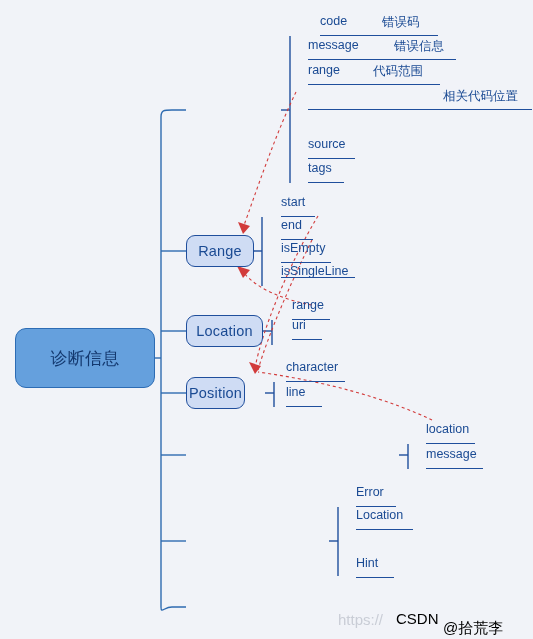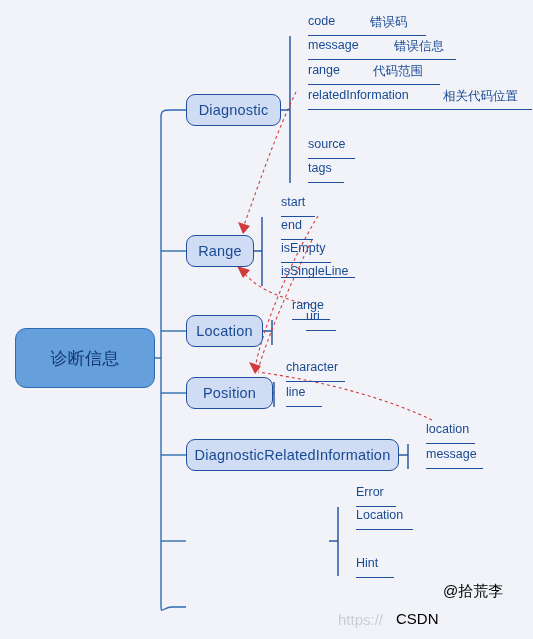--- a/index.html
+++ b/index.html
@@ -102,59 +102,52 @@
       <polygon points="243,278 237,266 250,270"></polygon>
       <polygon points="255,374 249,362 261,366"></polygon>
       <polygon points="247,342 242,330 254,334"></polygon>
     </g>
   </svg>
 
   <div class="node root" style="left:15px;top:328px;width:140px;height:60px;">
     <span>诊断信息</span>
   </div>
 
-  <div class="node" style="left:186px;top:94px;width:95px;height:32px;">
-    <span>Diagnostic</span>
-  </div>
 
   <div class="node" style="left:186px;top:235px;width:68px;height:32px;">
     <span>Range</span>
   </div>
 
   <div class="node" style="left:186px;top:315px;width:77px;height:32px;">
     <span>Location</span>
   </div>
 
-  <div class="node" style="left:186px;top:377px;width:87px;height:32px;">
+  <div class="node" style="left:186px;top:377px;width:59px;height:32px;">
     <span>Position</span>
   </div>
 
-  <div class="node" style="left:186px;top:439px;width:213px;height:32px;">
-    <span>DiagnosticRelatedInformation</span>
-  </div>
-
-
-
-  <div class="leaf" style="left:308px;top:14px;width:118px;height:22px;">
+
+
+
+  <div class="leaf" style="left:320px;top:14px;width:118px;height:22px;">
     <span class="lbl">code</span>
     <span class="cn" style="left:62px;">错误码</span>
     <span class="ul" style="width:118px;"></span>
   </div>
   <div class="leaf" style="left:308px;top:38px;width:148px;height:22px;">
     <span class="lbl">message</span>
     <span class="cn" style="left:86px;">错误信息</span>
     <span class="ul" style="width:148px;"></span>
   </div>
   <div class="leaf" style="left:308px;top:63px;width:132px;height:22px;">
     <span class="lbl">range</span>
     <span class="cn" style="left:65px;">代码范围</span>
     <span class="ul" style="width:132px;"></span>
   </div>
   <div class="leaf" style="left:308px;top:88px;width:224px;height:22px;">
-    <span class="lbl">relatedInformation</span>
     <span class="cn" style="left:135px;">相关代码位置</span>
     <span class="ul" style="width:224px;"></span>
   </div>
   <div class="leaf" style="left:308px;top:137px;width:47px;height:22px;">
     <span class="lbl">source</span>
     <span class="ul" style="width:47px;"></span>
   </div>
   <div class="leaf" style="left:308px;top:161px;width:36px;height:22px;">
     <span class="lbl">tags</span>
     <span class="ul" style="width:36px;"></span>
@@ -174,21 +167,21 @@
   </div>
   <div class="leaf" style="left:281px;top:264px;width:74px;height:14px;">
     <span class="lbl">isSingleLine</span>
     <span class="ul" style="width:74px;"></span>
   </div>
 
   <div class="leaf" style="left:292px;top:298px;width:38px;height:22px;">
     <span class="lbl">range</span>
     <span class="ul" style="width:38px;"></span>
   </div>
-  <div class="leaf" style="left:292px;top:309px;width:30px;height:22px;margin-left:14px;">
+  <div class="leaf" style="left:292px;top:318px;width:30px;height:22px;">
     <span class="lbl">uri</span>
     <span class="ul" style="width:30px;"></span>
   </div>
 
   <div class="leaf" style="left:286px;top:360px;width:59px;height:22px;">
     <span class="lbl">character</span>
     <span class="ul" style="width:59px;"></span>
   </div>
   <div class="leaf" style="left:286px;top:385px;width:36px;height:22px;">
     <span class="lbl">line</span>
@@ -212,14 +205,14 @@
     <span class="lbl">Location</span>
     <span class="ul" style="width:57px;"></span>
   </div>
   <div class="leaf" style="left:356px;top:556px;width:38px;height:22px;">
     <span class="lbl">Hint</span>
     <span class="ul" style="width:38px;"></span>
   </div>
 
   <div class="watermark" style="left:338px;top:611px;">https://</div>
   <div class="watermark wm-strong" style="left:396px;top:610px;">CSDN</div>
-  <div class="watermark wm-strong" style="left:443px;top:582px;">@拾荒李</div>
+  <div class="watermark wm-strong" style="left:443px;top:619px;">@拾荒李</div>
 </div>
 
 </body></html>

